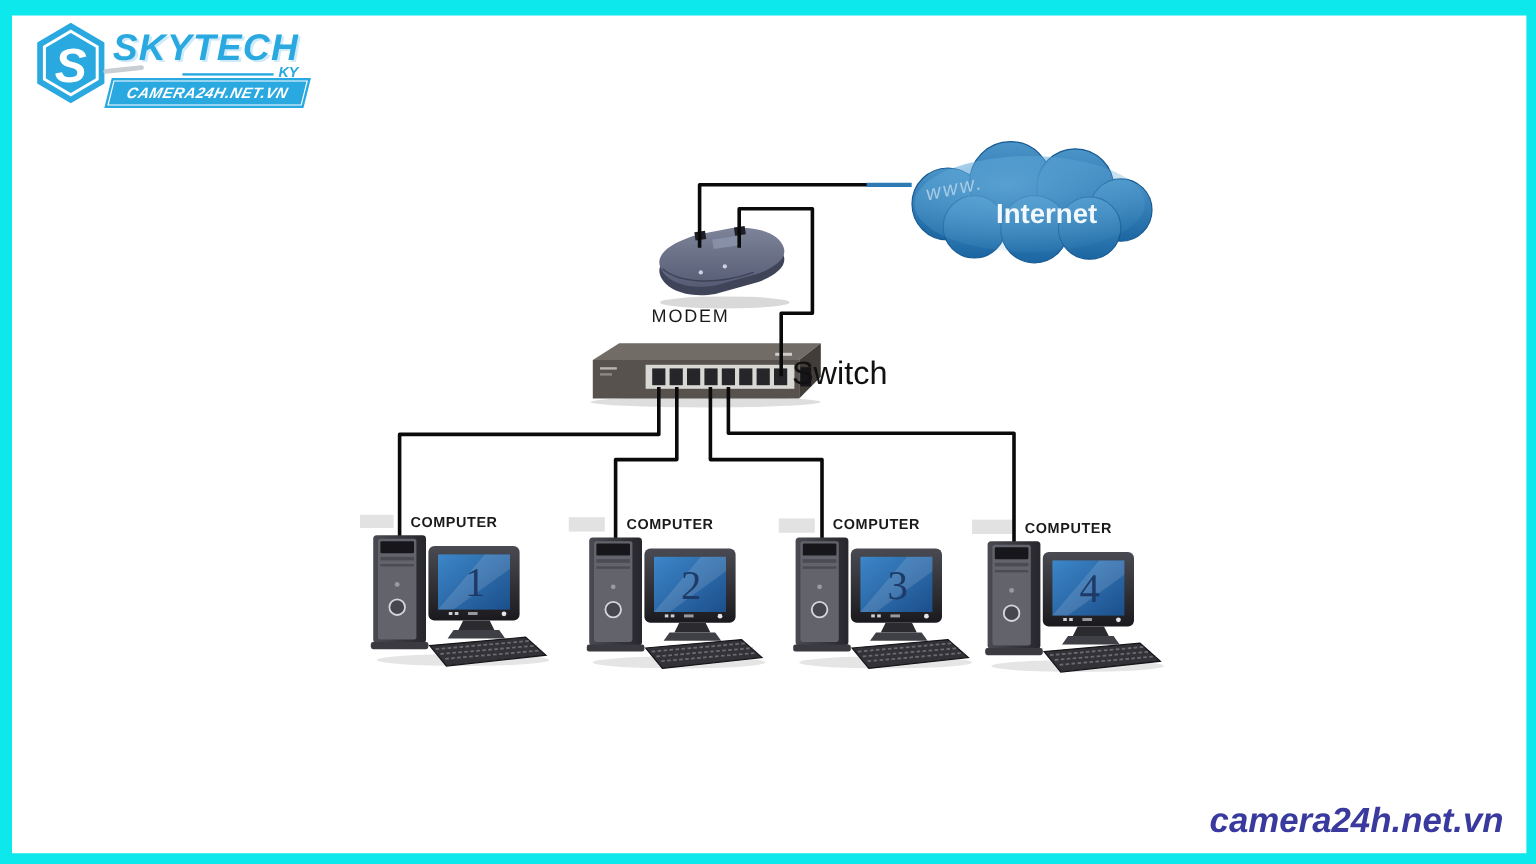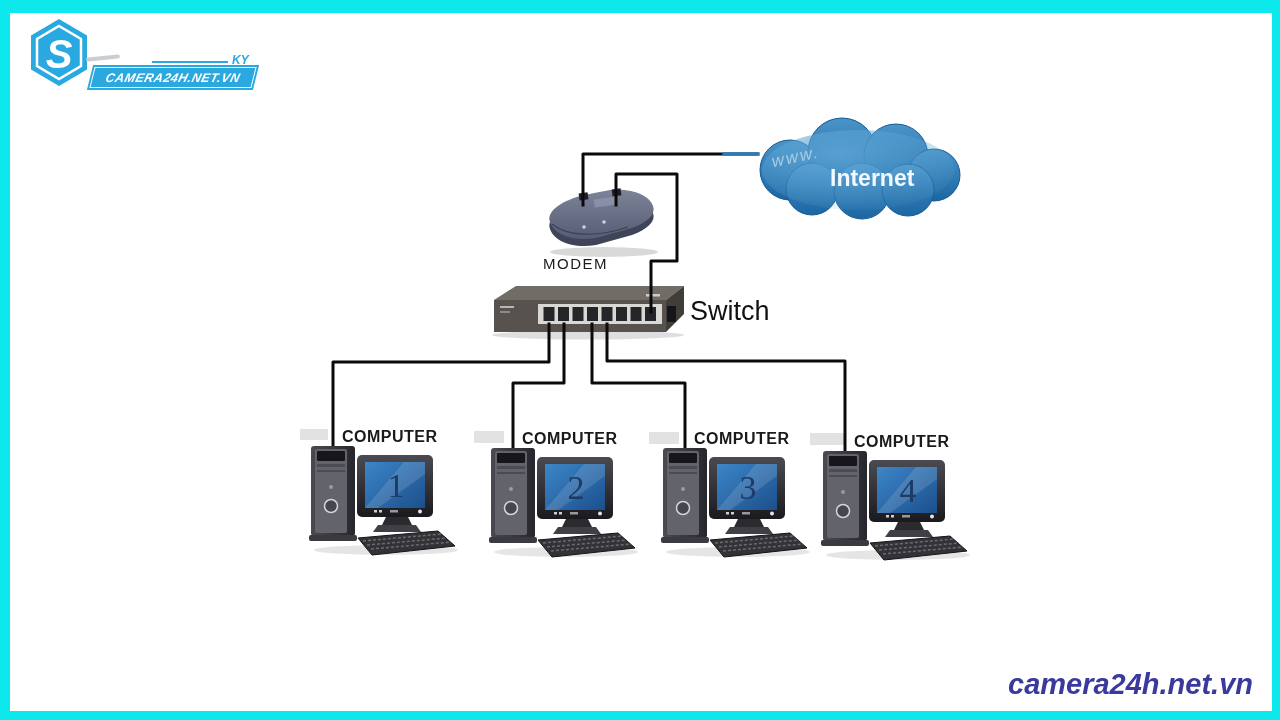--- a/index.html
+++ b/index.html
@@ -21,31 +21,31 @@
                display:flex;align-items:center;justify-content:center;
                color:#fff;font-size:12.5px;font-weight:bold;font-style:italic;letter-spacing:.5px;}
 
   
   .cables{position:absolute;left:0;top:0;width:1280px;height:720px;z-index:3;pointer-events:none;}
 
   
   .modem-svg{position:absolute;left:536px;top:180px;z-index:2;}
   .modem-label{position:absolute;left:543px;top:255px;font-size:15px;font-weight:normal;color:#1a1a1a;letter-spacing:1.5px;z-index:4;}
   .switch-svg{position:absolute;left:486px;top:278px;z-index:2;}
-  .switch-label{position:absolute;left:690px;top:296px;font-size:27px;color:#111;z-index:4;}
+  .switch-label{position:absolute;left:660px;top:296px;font-size:27px;color:#111;z-index:4;}
   .cloud-svg{position:absolute;left:750px;top:112px;z-index:4;}
 
   
   .computers{position:absolute;left:0;top:0;width:1280px;height:720px;z-index:4;pointer-events:none;}
   .computer{position:absolute;width:160px;}
   .computer:nth-of-type(1){left:308px;top:428px;}
   .computer:nth-of-type(2){left:488px;top:430px;}
   .computer:nth-of-type(3){left:660px;top:430px;}
   .computer:nth-of-type(4){left:820px;top:433px;}
-  .pc-label{padding-left:34px;height:15px;font-size:16px;font-weight:bold;color:#1a1a1a;letter-spacing:.5px;white-space:nowrap;}
+  .pc-label{padding-left:34px;height:15px;font-size:12px;font-weight:bold;color:#1a1a1a;letter-spacing:.5px;white-space:nowrap;}
   .pc-num{font-family:"Liberation Serif",serif;font-size:34px;fill:#1e3a66;}
 
   .smudge{position:absolute;background:#d8d8d8;opacity:.75;z-index:1;}
   .smudge.s1{left:300px;top:429px;width:28px;height:11px;}
   .smudge.s2{left:474px;top:431px;width:30px;height:12px;}
   .smudge.s3{left:649px;top:432px;width:30px;height:12px;}
   .smudge.s4{left:810px;top:433px;width:34px;height:12px;}
 
   .watermark{position:absolute;left:1008px;top:668px;width:240px;text-align:right;
              font-size:29px;font-weight:bold;font-style:italic;color:#3a3a9e;z-index:5;}
@@ -55,20 +55,21 @@
 
 <div class="canvas">
 
   <div class="logo">
     <svg class="logo-hex" width="66" height="70" viewBox="0 0 66 70">
       <polygon points="33,1 61,17.5 61,51.5 33,68 5,51.5 5,17.5" fill="#2aa9e0"></polygon>
       <polygon points="33,8 55,21 55,48 33,61 11,48 11,21" fill="none" stroke="#ffffff" stroke-width="2.5"></polygon>
       <text x="33" y="50" text-anchor="middle" font-size="40" font-weight="bold" font-style="italic" fill="#ffffff">S</text>
     </svg>
     <div class="logo-swoosh"></div>
+    <div class="logo-text">SKYTECH</div>
     <div class="logo-ky-line"></div>
     <div class="logo-ky">KY</div>
     <div class="logo-banner">CAMERA24H.NET.VN</div>
   </div>
 
   <svg class="modem-svg" width="135" height="80" viewBox="0 0 135 80">
     <defs>
       <linearGradient id="mg" x1="0" y1="0" x2="0" y2="1">
         <stop offset="0" stop-color="#7d8398"></stop>
           <stop offset="1" stop-color="#565c74"></stop>

